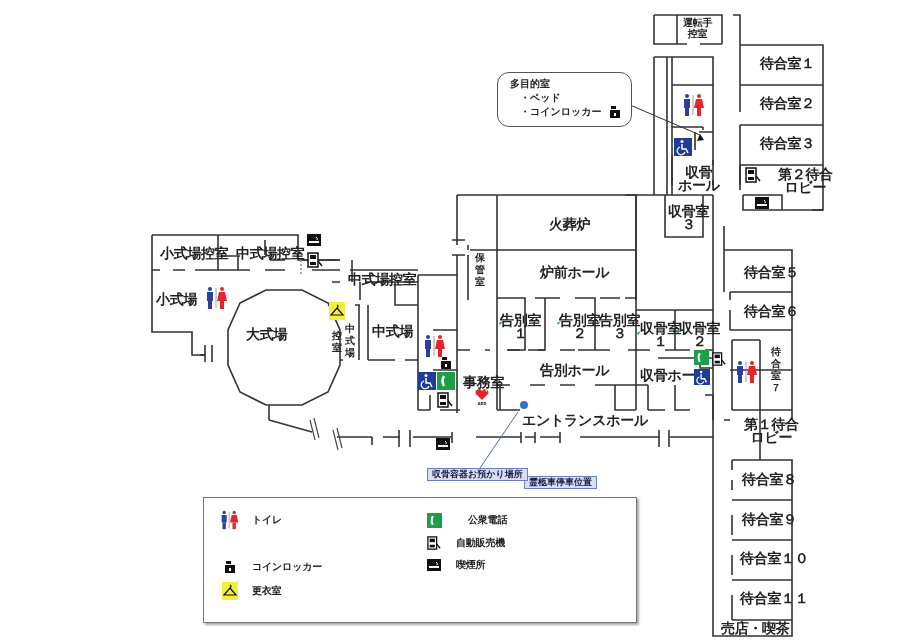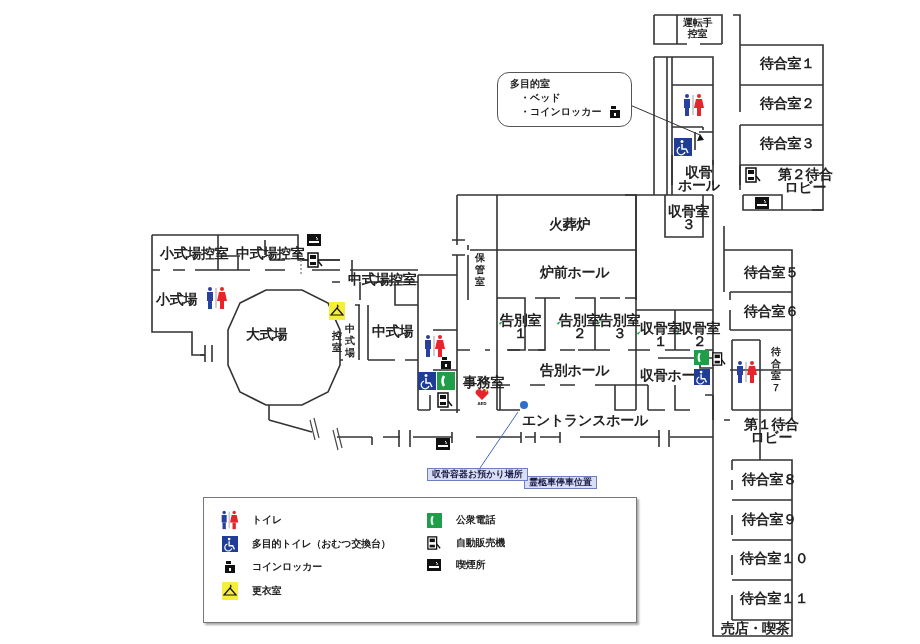--- a/index.html
+++ b/index.html
@@ -336,51 +336,40 @@
           <rect x="2" y="6" width="6" height="9" fill="#2b3f9e"></rect>
           <rect x="3" y="15" width="4" height="8" fill="#2b3f9e"></rect>
           <line x1="11" y1="2" x2="11" y2="22" stroke="#888" stroke-width="0.8"></line>
           <circle cx="17" cy="3" r="2" fill="#e5242b"></circle>
           <polygon points="14,6 20,6 22,15 12,15" fill="#e5242b"></polygon>
           <rect x="15" y="15" width="4" height="8" fill="#e5242b"></rect>
         </svg>
       </div>
     <span data-bind="legend.items.0.label">トイレ</span>
   </div>
-  <div class="lg-item" style="left:14px;top:37px;">
-    <div class="li">
-        <svg width="16" height="16" viewBox="0 0 18 18">
-          <rect width="18" height="18" fill="#1f3c96"></rect>
-          <circle cx="8" cy="3.5" r="1.5" fill="#fff"></circle>
-          <path d="M8 6 V11 H12 L14 15" stroke="#fff" stroke-width="1.5" fill="none"></path>
-          <path d="M6 9 A4 4 0 1 0 11 14" stroke="#fff" stroke-width="1.3" fill="none"></path>
-        </svg>
-      </div>
-    <span data-bind="legend.items.1.label">多目的トイレ（おむつ交換台）</span>
-  </div>
   <div class="lg-item" style="left:14px;top:60px;">
     <div class="li">
         <svg width="12" height="12" viewBox="0 0 12 12">
           <rect x="1" y="4" width="10" height="8" fill="#111"></rect>
           <rect x="2" y="0" width="5" height="3" fill="#111"></rect>
           <rect x="5" y="7" width="2" height="3" fill="#fff"></rect>
         </svg>
       </div>
     <span data-bind="legend.items.2.label">コインロッカー</span>
   </div>
   <div class="lg-item" style="left:14px;top:84px;">
     <div class="li">
         <svg width="16" height="18" viewBox="0 0 16 18">
           <rect width="16" height="18" fill="#f5ef3a"></rect>
           <path d="M8 3 Q10 4 8 6 L2 13 H14 L8 6" stroke="#111" stroke-width="1.2" fill="none"></path>
         </svg>
       </div>
     <span data-bind="legend.items.3.label">更衣室</span>
   </div>
-  <div class="lg-item" style="left:218px;top:13px;">
+  <div class="lg-item" style="left:218px;top:13px;gap:12px;">
     <div class="li">
         <svg width="15" height="15" viewBox="0 0 18 18">
           <rect width="18" height="18" fill="#1f9e4a"></rect>
           <path d="M7 4 Q4 9 7 14" stroke="#fff" stroke-width="2.5" fill="none"></path>
         </svg>
       </div>
     <span data-bind="legend.items.4.label">公衆電話</span>
   </div>
   <div class="lg-item" style="left:218px;top:36px;">
     <div class="li">

